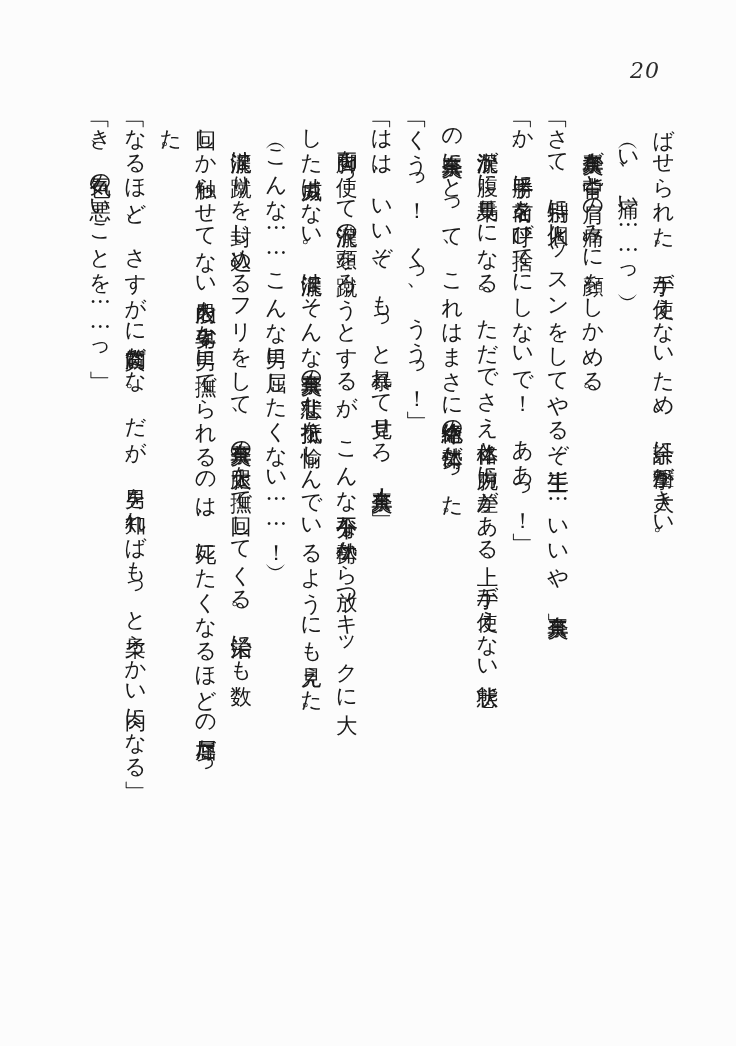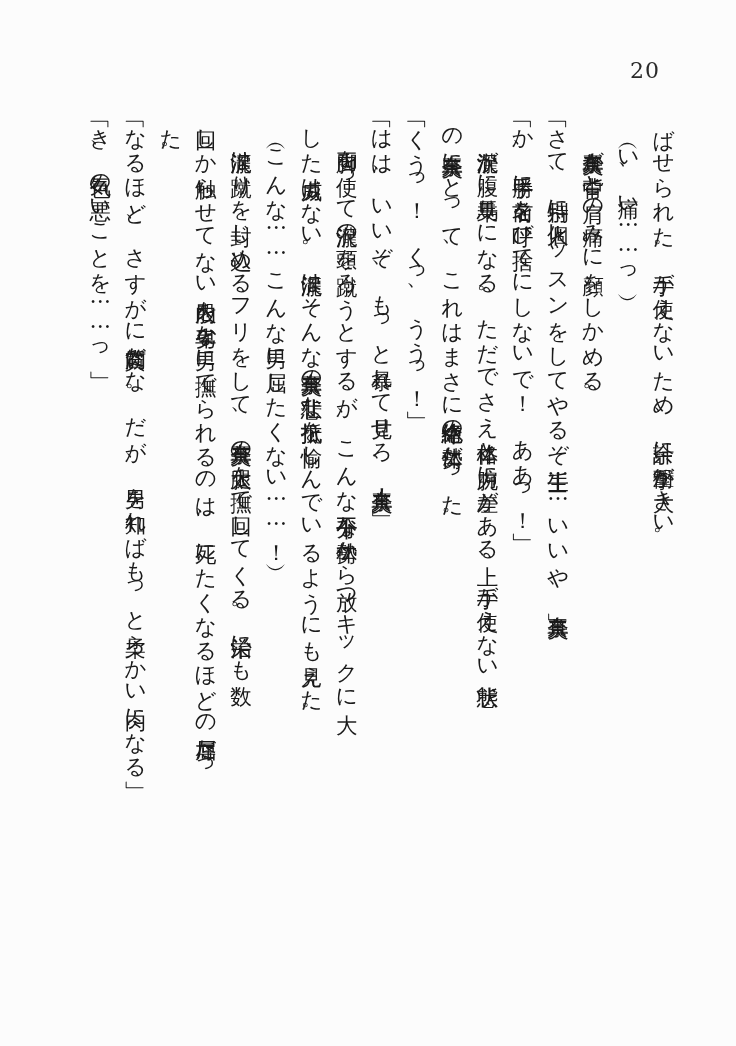--- a/index.html
+++ b/index.html
@@ -14,20 +14,21 @@
     width: 736px;
     height: 1046px;
     background: #fcfcfc;
     overflow: hidden;
     font-family: "DejaVu Serif", "Liberation Serif", serif;
   }
   .page-number {
     position: absolute;
     top: 58px;
     left: 630px;
+    font-style: italic;
     font-size: 22px;
     color: #2a2a2a;
     letter-spacing: 1px;
     font-family: "DejaVu Serif", "Liberation Serif", serif;
   }
   .text-block {
     position: absolute;
     top: 114px;
     right: 55px;
     height: 836px;

